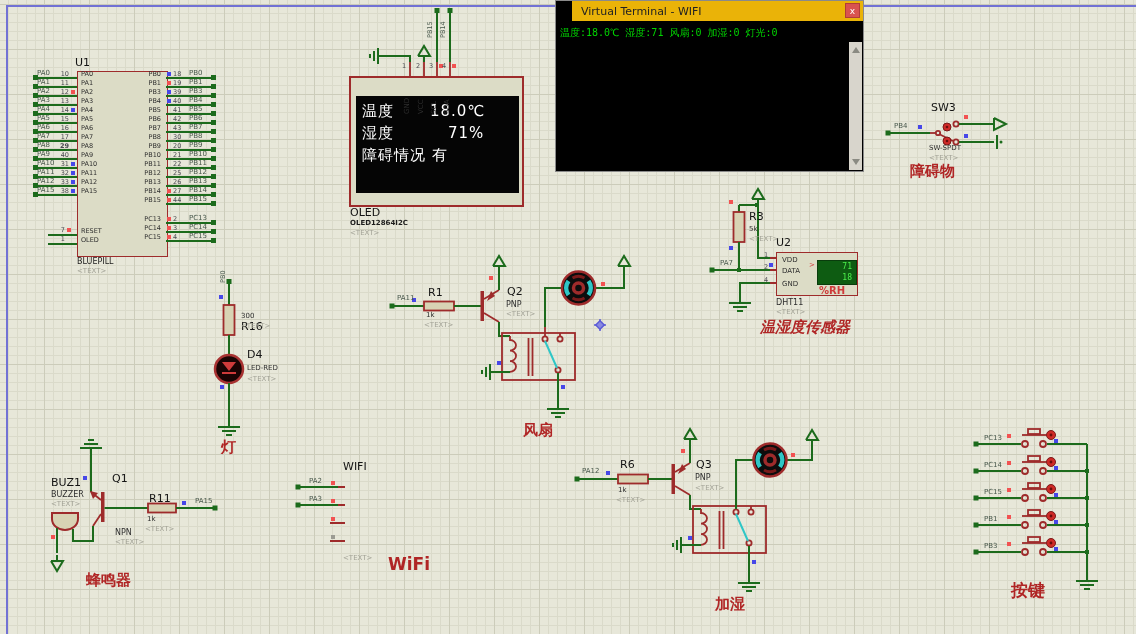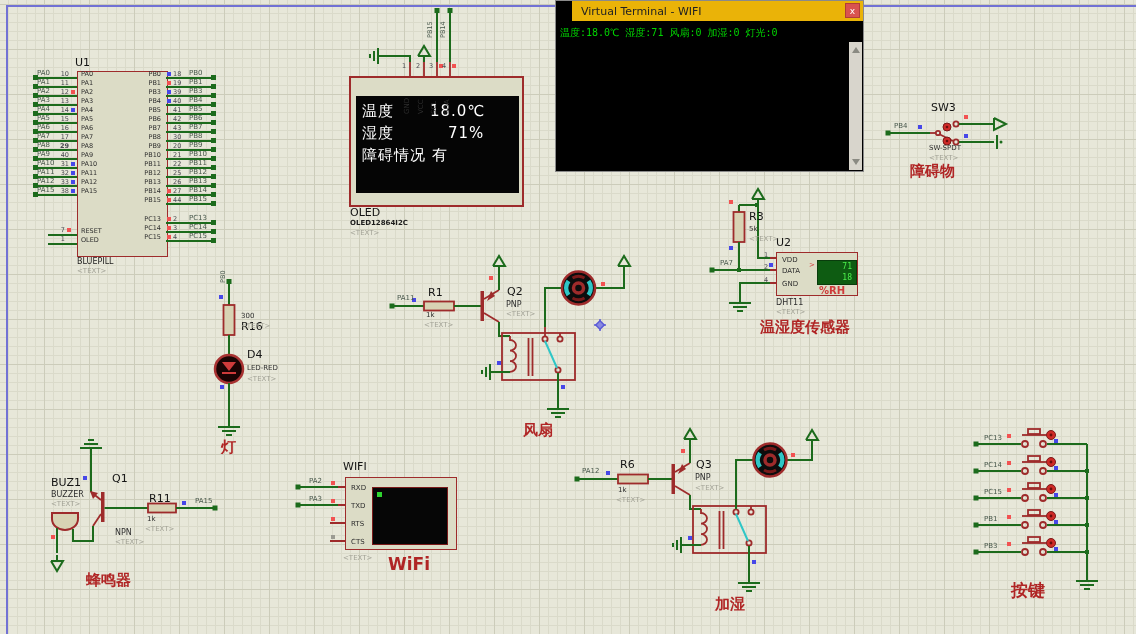--- a/index.html
+++ b/index.html
@@ -634,21 +634,21 @@
 <div class="lbl t6" style="left:764px;top:252px;">1</div>
 <div class="lbl t6" style="left:764px;top:264px;">2</div>
 <div class="lbl t6" style="left:764px;top:277px;">4</div>
 <div class="lbl t11" style="left:776px;top:237px;">U2</div>
 <div class="lbl t8" style="left:776px;top:299px;">DHT11</div>
 <div class="lbl gray" style="left:776px;top:309px;">&lt;TEXT&gt;</div>
 <div class="lbl t11" style="left:749px;top:211px;">R3</div>
 <div class="lbl t7" style="left:749px;top:226px;">5k</div>
 <div class="lbl gray" style="left:749px;top:236px;">&lt;TEXT&gt;</div>
 <div class="lbl net" style="left:720px;top:260px;">PA7</div>
-<div class="lbl cap" style="left:760px;top:320px;">温湿度传感器</div>
+<div class="lbl cap" style="left:760px;top:320px;font-style:italic;">温湿度传感器</div>
 
 <div class="lbl t6 vert" style="left:220px;top:261px;height:22px;color:#46564a;">PB0</div>
 <div class="lbl t11" style="left:241px;top:297px;margin-top:24px;">R16</div>
 <div class="lbl t7" style="left:241px;top:313px;">300</div>
 <div class="lbl gray" style="left:241px;top:323px;">&lt;TEXT&gt;</div>
 <div class="lbl t11" style="left:247px;top:349px;">D4</div>
 <div class="lbl t7" style="left:247px;top:365px;">LED-RED</div>
 <div class="lbl gray" style="left:247px;top:376px;">&lt;TEXT&gt;</div>
 <div class="lbl cap" style="left:221px;top:440px;">灯</div>
 
@@ -667,29 +667,20 @@
 <div class="lbl t11" style="left:112px;top:473px;">Q1</div>
 <div class="lbl t8" style="left:115px;top:529px;">NPN</div>
 <div class="lbl gray" style="left:115px;top:539px;">&lt;TEXT&gt;</div>
 <div class="lbl t11" style="left:149px;top:493px;">R11</div>
 <div class="lbl t7" style="left:147px;top:516px;">1k</div>
 <div class="lbl gray" style="left:145px;top:526px;">&lt;TEXT&gt;</div>
 <div class="lbl net" style="left:195px;top:498px;">PA15</div>
 <div class="lbl cap" style="left:86px;top:573px;">蜂鸣器</div>
 
 <div class="lbl t11" style="left:343px;top:461px;">WIFI</div>
-<div class="wifibody">
-  <div class="pn" style="top:6px;">RXD</div>
-  <div class="pn" style="top:24px;">TXD</div>
-  <div class="pn" style="top:42px;">RTS</div>
-  <div class="pn" style="top:60px;">CTS</div>
-  <div class="wifiscr">
-        <div class="wifidot"></div>
-      </div>
-</div>
 <div class="lbl net" style="left:309px;top:478px;">PA2</div>
 <div class="lbl net" style="left:309px;top:496px;">PA3</div>
 <div class="lbl gray" style="left:343px;top:555px;">&lt;TEXT&gt;</div>
 <div class="lbl cap cap17" style="left:388px;top:556px;">WiFi</div>
 
 <div class="lbl net" style="left:582px;top:468px;">PA12</div>
 <div class="lbl t11" style="left:620px;top:459px;">R6</div>
 <div class="lbl t7" style="left:618px;top:487px;">1k</div>
 <div class="lbl gray" style="left:616px;top:497px;">&lt;TEXT&gt;</div>
 <div class="lbl t11" style="left:696px;top:459px;">Q3</div>

